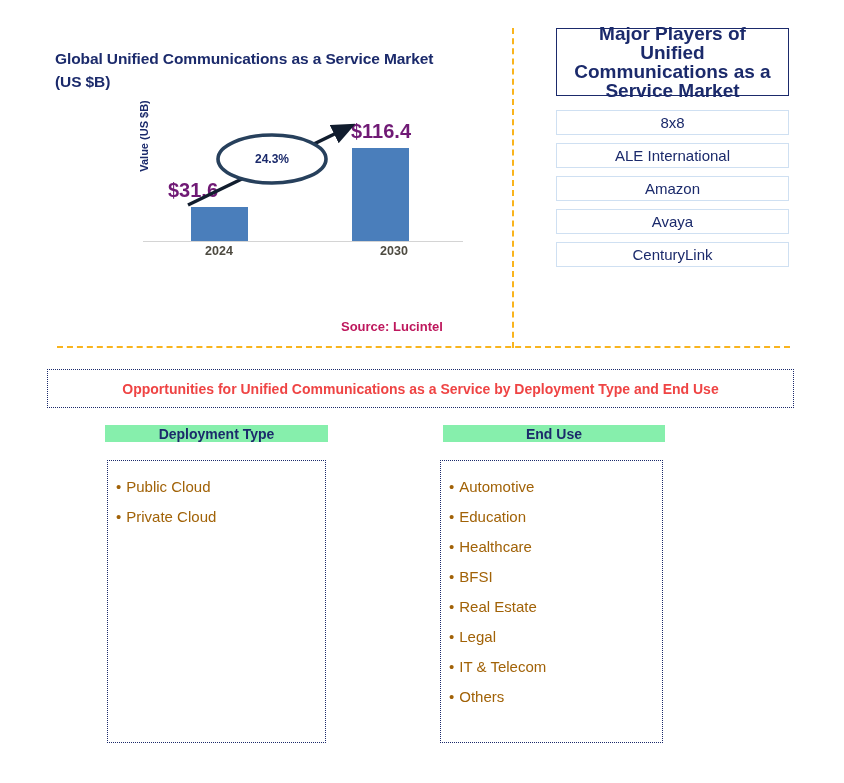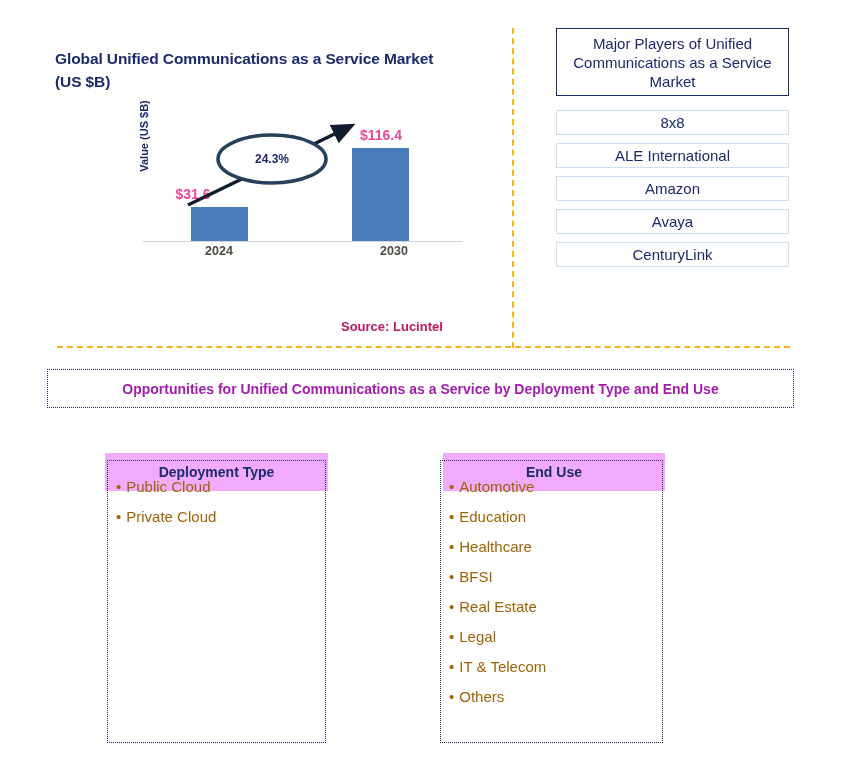--- a/index.html
+++ b/index.html
@@ -61,23 +61,23 @@
   .bar {
     position: absolute;
     bottom: 1px;
     background: #4a7ebb;
   }
   #bar-2024 { left: 58px; width: 57px; height: 34px; }
   #bar-2030 { left: 219px; width: 57px; height: 93px; }
 
   .bar-value {
     position: absolute;
-    font-size: 14px;
-    font-weight: bold;
-    color: #ec4899;
+    font-size: 20px;
+    font-weight: bold;
+    color: #701a75;
     white-space: nowrap;
   }
   #value-2024 { left: 60px; bottom: 40px; transform: translateX(-50%); }
   #value-2030 { left: 248px; bottom: 99px; transform: translateX(-50%); }
 
   .x-tick {
     position: absolute;
     top: 132px;
     font-size: 12.5px;
     font-weight: bold;
@@ -135,22 +135,22 @@
   }
   #players-header {
     box-sizing: border-box;
     width: 233px;
     height: 68px;
     border: 1.5px solid #1b2a6b;
     display: flex;
     align-items: center;
     justify-content: center;
     text-align: center;
-    font-size: 15px;
-    font-weight: normal;
+    font-size: 19px;
+    font-weight: bold;
     line-height: 19px;
     color: #1b2a6b;
     padding: 0 8px;
   }
   .player-item {
     box-sizing: border-box;
     width: 233px;
     height: 25px;
     margin-top: 8px;
     border: 1px solid #cfe0f2;
@@ -168,36 +168,35 @@
     position: absolute;
     left: 47px; top: 369px;
     width: 747px; height: 39px;
     box-sizing: border-box;
     border: 1.5px dotted #1b2a6b;
     display: flex;
     align-items: center;
     justify-content: center;
     font-size: 14px;
     font-weight: bold;
-    color: #a21caf;
+    color: #ef4444;
     text-align: center;
   }
 
   
   .cat-header {
     position: absolute;
-    height: 38px;
-    background: #f0abfc;
+    height: 17px;
+    background: #86efac;
     display: flex;
     align-items: center;
     justify-content: center;
     font-size: 14px;
     font-weight: bold;
     color: #1b2a6b;
-    margin-top: 28px;
   }
   .cat-box {
     position: absolute;
     box-sizing: border-box;
     border: 1.5px dotted #1b2a6b;
     padding: 11px 0 0 8px;
   }
   .cat-item {
     font-size: 15px;
     color: #a16207;

